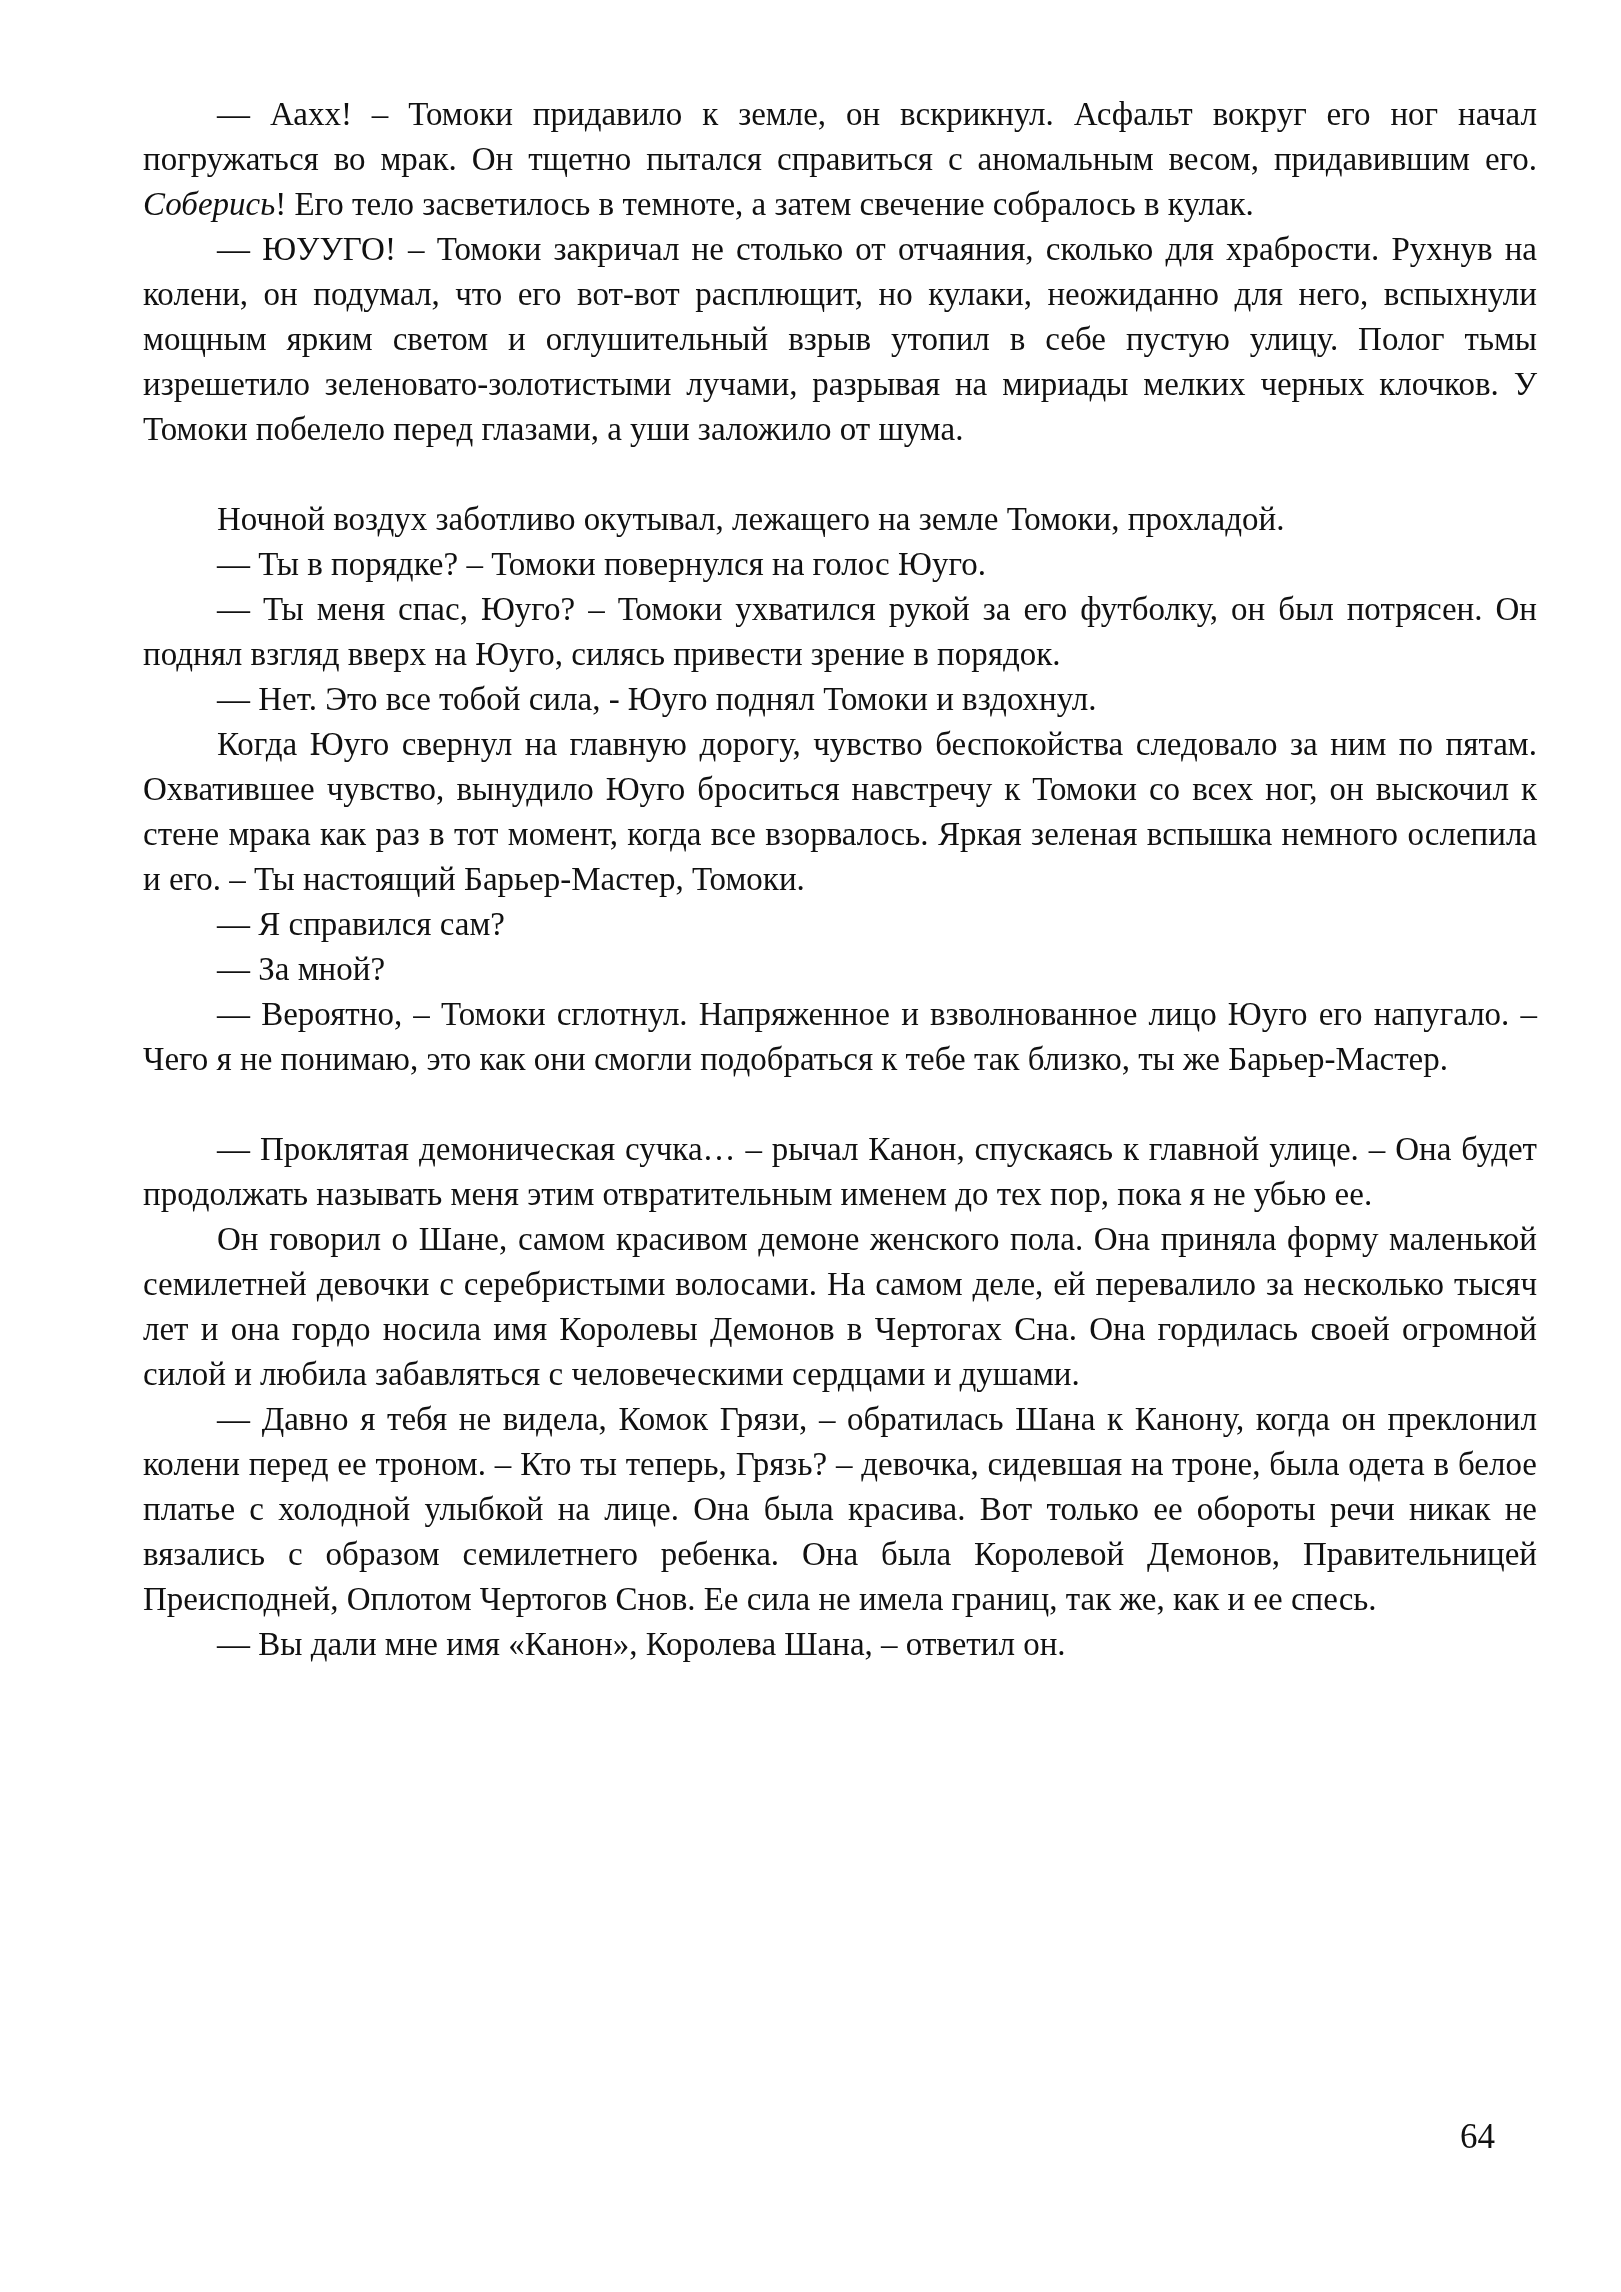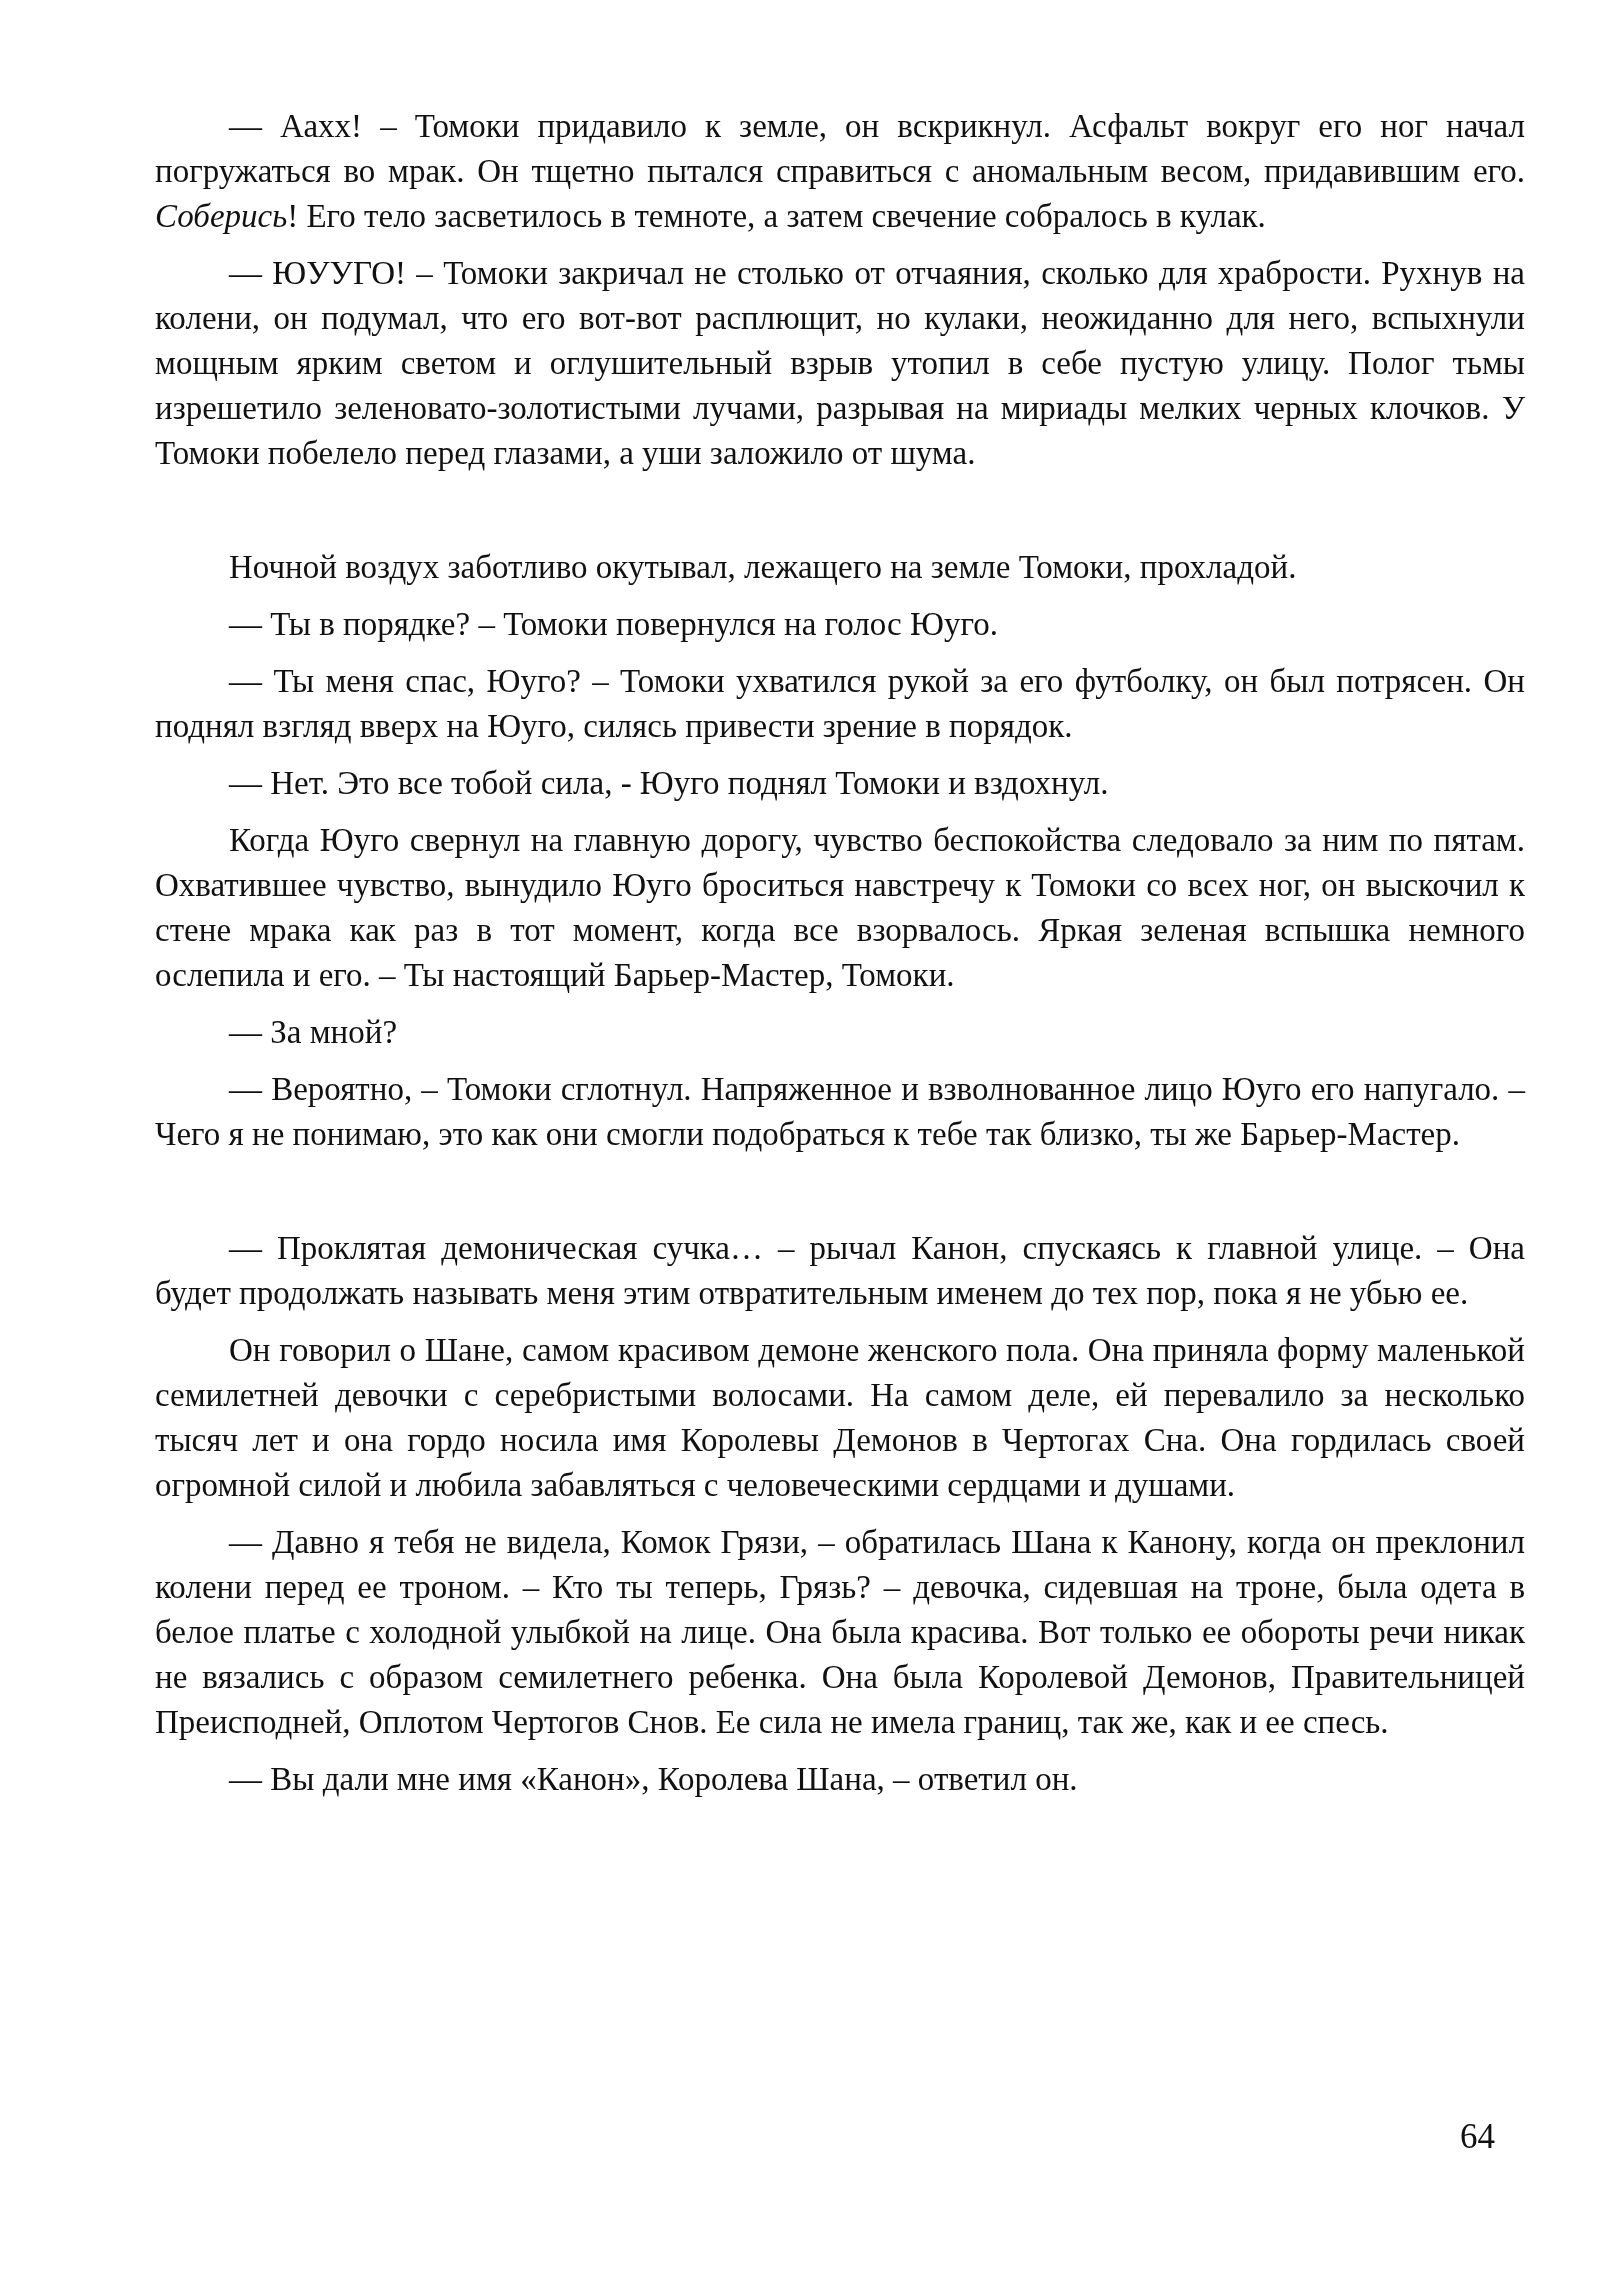--- a/index.html
+++ b/index.html
@@ -3,40 +3,41 @@
 <meta charset="utf-8">
 <style>
   html, body { margin: 0; padding: 0; background: #ffffff; }
   body { width: 1621px; height: 2293px; position: relative; overflow: hidden; }
   .page {
     position: absolute; left: 143px; top: 92px; width: 1394px;
     font-family: "Liberation Serif", "DejaVu Serif", serif;
     font-size: 33px; line-height: 45px; color: #111;
     text-align: justify; hyphens: none;
   }
-  .p { margin: 12px; text-indent: 74px; }
+  .p { margin: 0; text-indent: 74px; }
   .gap { height: 45px; }
   .pagenum {
     position: absolute; left: 1460px; top: 2117px; width: 76px;
     font-family: "Liberation Serif", "DejaVu Serif", serif;
     font-size: 35px; color: #111;
   }
 </style>
 </head>
 <body>
 
 <div class="page" id="page">
     <p class="p"><span>— Аахх! – Томоки придавило к земле, он вскрикнул. Асфальт вокруг его ног начал погружаться во мрак. Он тщетно пытался справиться с аномальным весом, придавившим его. </span><em>Соберись</em><span>! Его тело засветилось в темноте, а затем свечение собралось в кулак.</span></p>
     <p class="p"><span>— ЮУУГО! – Томоки закричал не столько от отчаяния, сколько для храбрости. Рухнув на колени, он подумал, что его вот-вот расплющит, но кулаки, неожиданно для него, вспыхнули мощным ярким светом и оглушительный взрыв утопил в себе пустую улицу. Полог тьмы изрешетило зеленовато-золотистыми лучами, разрывая на мириады мелких черных клочков. У Томоки побелело перед глазами, а уши заложило от шума.</span></p>
     <div class="gap"></div>
     <p class="p"><span>Ночной воздух заботливо окутывал, лежащего на земле Томоки, прохладой.</span></p>
     <p class="p"><span>— Ты в порядке? – Томоки повернулся на голос Юуго.</span></p>
     <p class="p"><span>— Ты меня спас, Юуго? – Томоки ухватился рукой за его футболку, он был потрясен. Он поднял взгляд вверх на Юуго, силясь привести зрение в порядок.</span></p>
     <p class="p"><span>— Нет. Это все тобой сила, - Юуго поднял Томоки и вздохнул.</span></p>
     <p class="p"><span>Когда Юуго свернул на главную дорогу, чувство беспокойства следовало за ним по пятам. Охватившее чувство, вынудило Юуго броситься навстречу к Томоки со всех ног, он выскочил к стене мрака как раз в тот момент, когда все взорвалось. Яркая зеленая вспышка немного ослепила и его. – Ты настоящий Барьер-Мастер, Томоки.</span></p>
+    <p class="p"><span>— Я справился сам?</span></p>
     <p class="p"><span>— За мной?</span></p>
     <p class="p"><span>— Вероятно, – Томоки сглотнул. Напряженное и взволнованное лицо Юуго его напугало. – Чего я не понимаю, это как они смогли подобраться к тебе так близко, ты же Барьер-Мастер.</span></p>
     <div class="gap"></div>
     <p class="p"><span>— Проклятая демоническая сучка… – рычал Канон, спускаясь к главной улице. – Она будет продолжать называть меня этим отвратительным именем до тех пор, пока я не убью ее.</span></p>
     <p class="p"><span>Он говорил о Шане, самом красивом демоне женского пола. Она приняла форму маленькой семилетней девочки с серебристыми волосами. На самом деле, ей перевалило за несколько тысяч лет и она гордо носила имя Королевы Демонов в Чертогах Сна. Она гордилась своей огромной силой и любила забавляться с человеческими сердцами и душами.</span></p>
     <p class="p"><span>— Давно я тебя не видела, Комок Грязи, – обратилась Шана к Канону, когда он преклонил колени перед ее троном. – Кто ты теперь, Грязь? – девочка, сидевшая на троне, была одета в белое платье с холодной улыбкой на лице. Она была красива. Вот только ее обороты речи никак не вязались с образом семилетнего ребенка. Она была Королевой Демонов, Правительницей Преисподней, Оплотом Чертогов Снов. Ее сила не имела границ, так же, как и ее спесь.</span></p>
     <p class="p"><span>— Вы дали мне имя «Канон», Королева Шана, – ответил он.</span></p>
   </div>
 <div class="pagenum">64</div>
 

